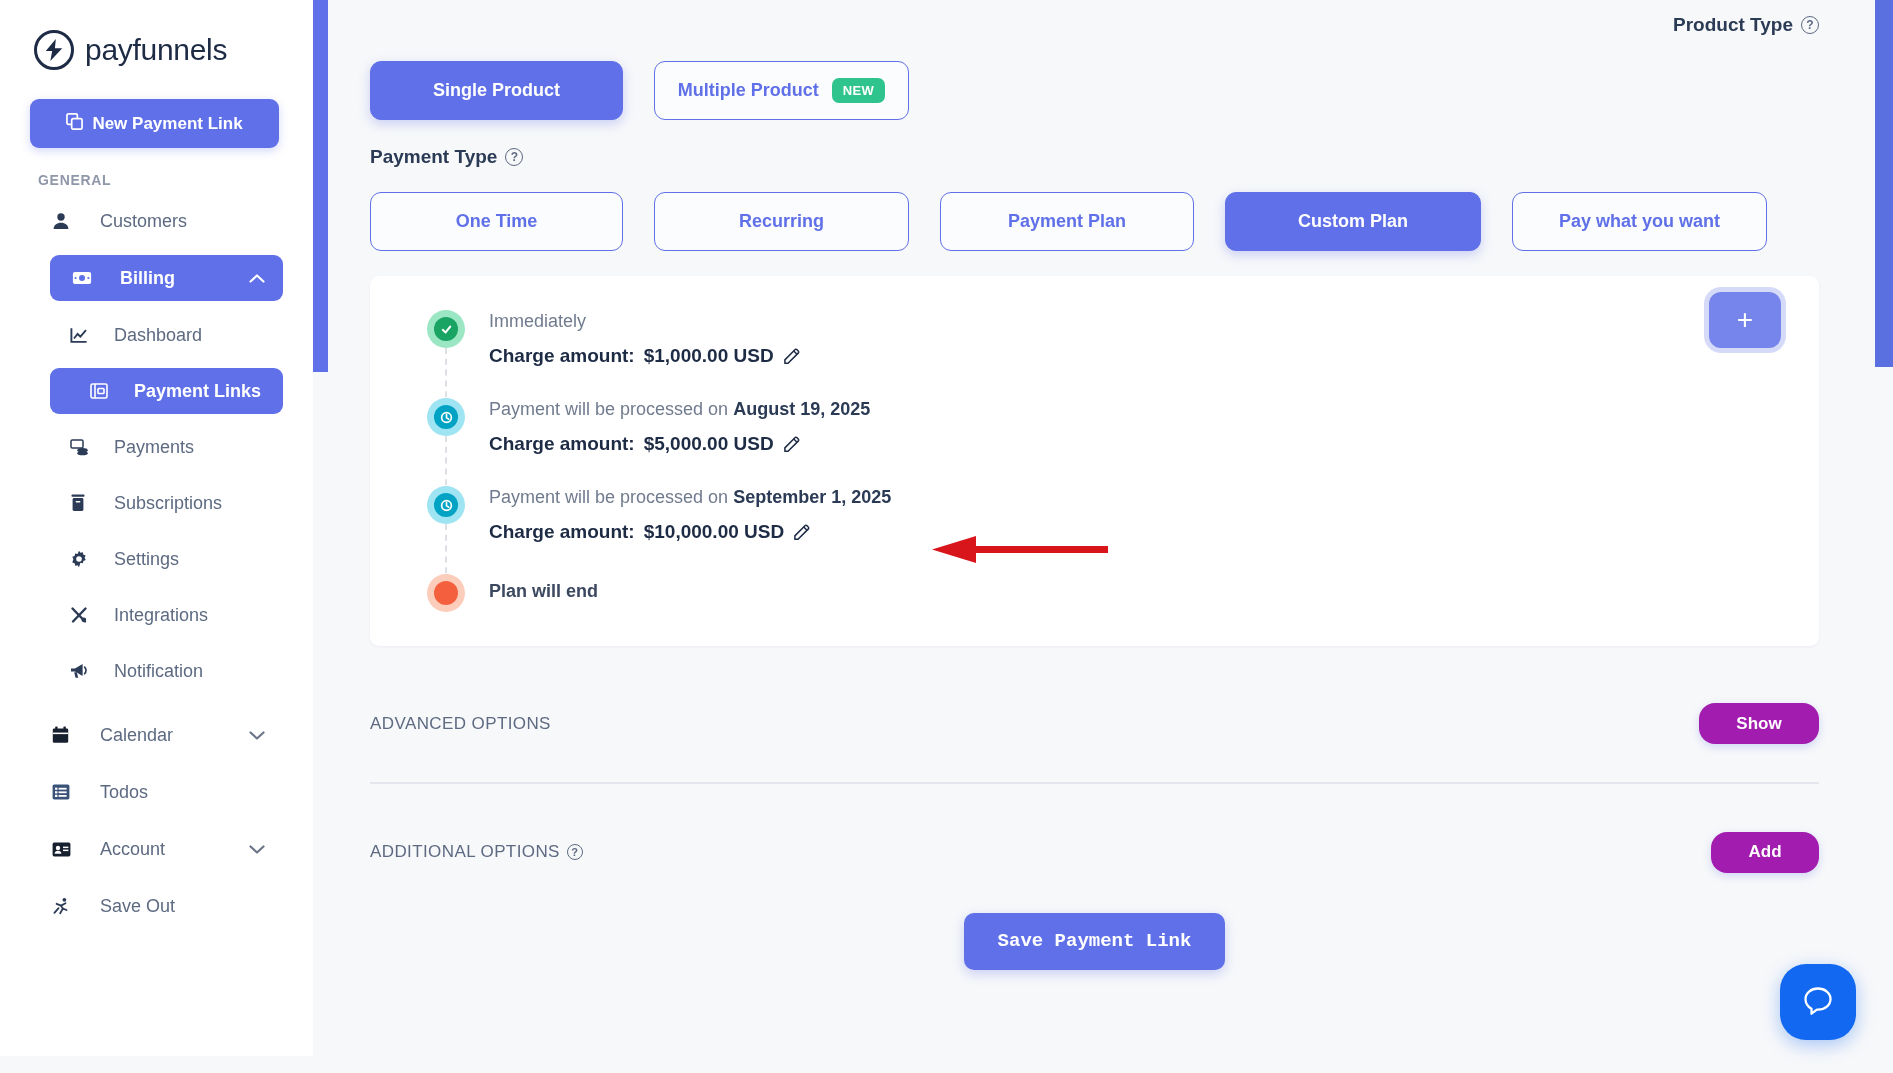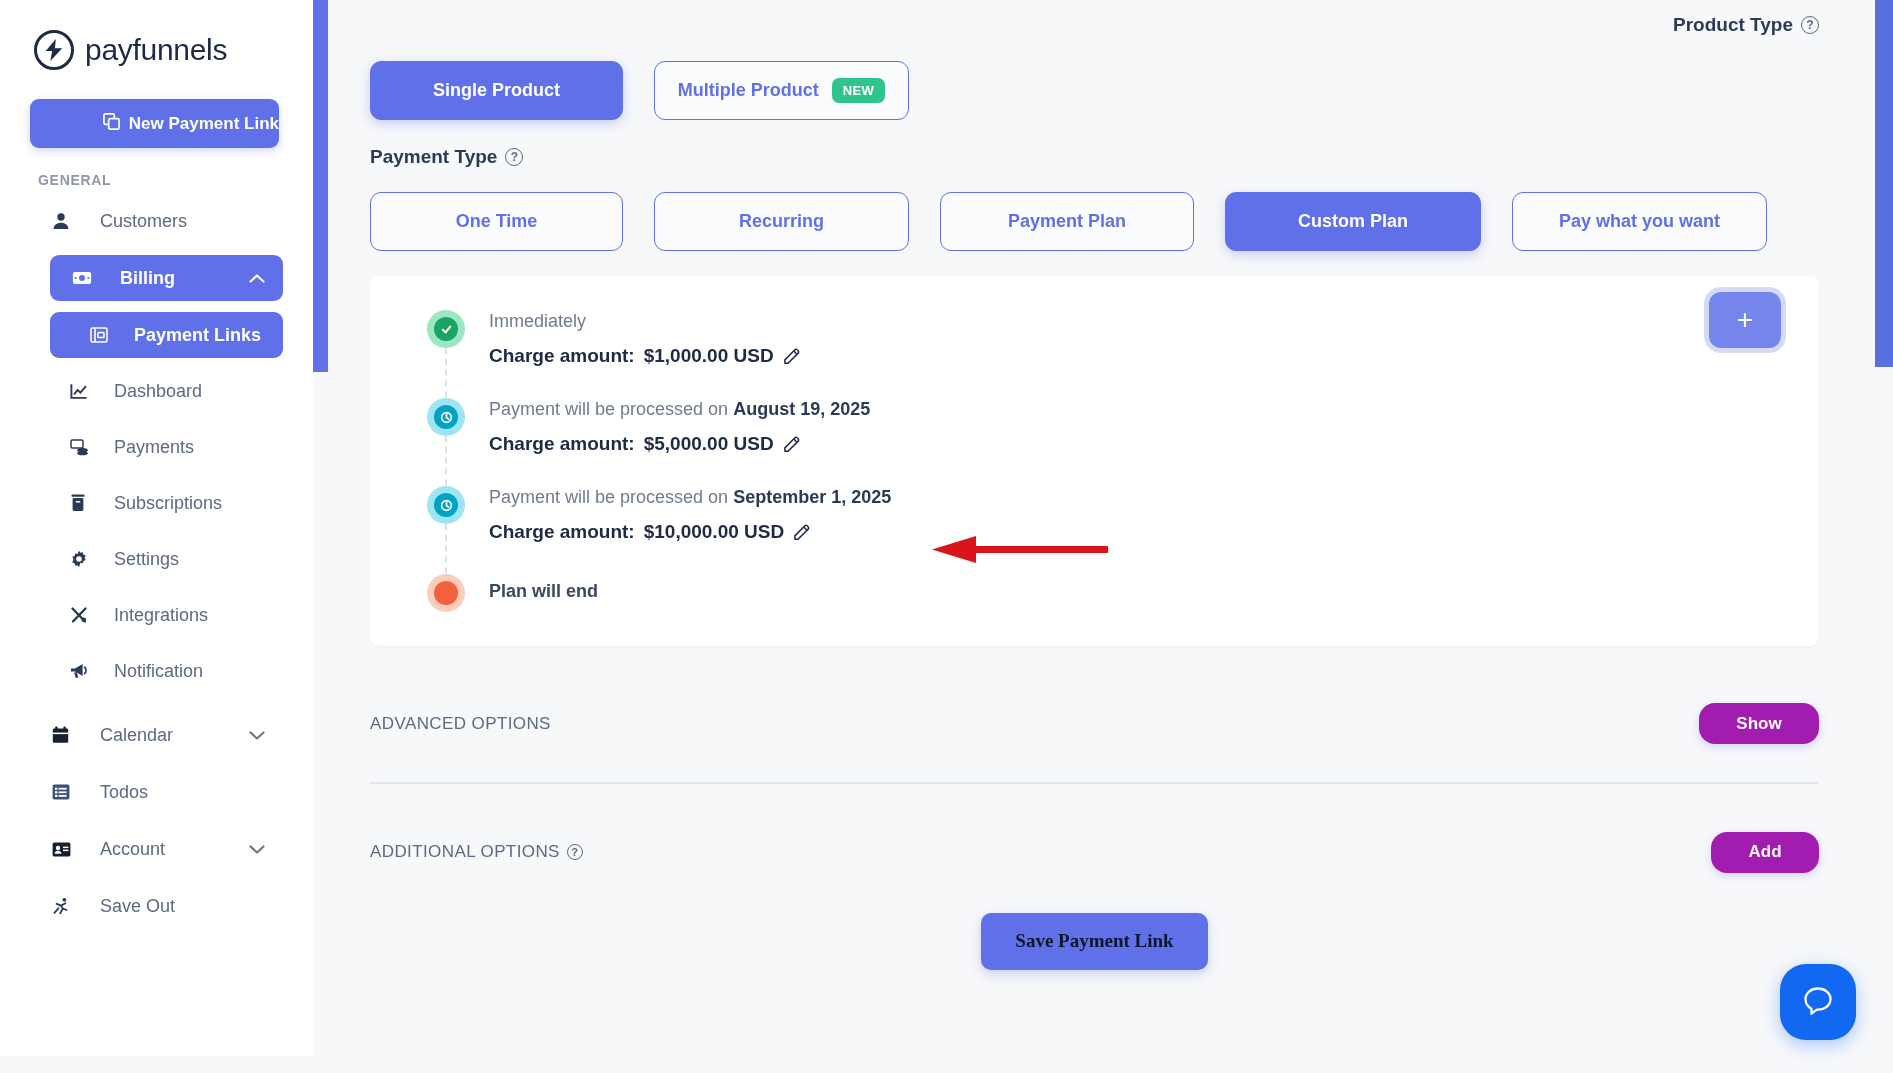--- a/index.html
+++ b/index.html
@@ -33,21 +33,21 @@
   .brand-name {
     font-size: 30px; font-weight: 400; color: #1d2b45; letter-spacing: -0.3px;
   }
   .new-link-btn {
     margin: 29px 34px 0 30px;
     height: 49px;
     background: #6070e8;
     color: #fff;
     border-radius: 9px;
     border: none;
-    display: flex; align-items: center; justify-content: flex-end; gap: 9px;
+    display: flex; align-items: center; justify-content: center; gap: 9px;
     font-size: 17px; font-weight: 700;
     font-family: inherit;
     cursor: pointer;
     box-shadow: 0 3px 10px rgba(96,112,232,0.28);
     width: calc(100% - 64px);
   }
   .general-label {
     margin: 24px 0 10px 38px;
     font-size: 14px; font-weight: 700; color: #8f97a8; letter-spacing: 0.7px;
   }
@@ -207,22 +207,22 @@
     font-size: 17px; font-weight: 400; color: #5d6a82; letter-spacing: 0.4px;
     display: flex; align-items: center; gap: 7px;
   }
   .pill-btn {
     background: #a21caf; color: #fff; border: none; border-radius: 16px;
     font-size: 17px; font-weight: 700; font-family: inherit;
     cursor: pointer; box-shadow: 0 3px 9px rgba(96,112,232,0.25);
   }
   .divider { height: 1.5px; background: #e3e6ec; }
   .save-btn {
-    background: #6070e8; color: #0f172a; border: none; border-radius: 10px;
-    font-size: 19px; font-weight: 700; font-family: Liberation Serif, serif;
+    background: #6070e8; color: #ffffff; border: none; border-radius: 10px;
+    font-size: 19px; font-weight: 700; font-family: Liberation Mono, monospace;
     height: 57px; padding: 0 34px; cursor: pointer;
     box-shadow: 0 4px 12px rgba(96,112,232,0.3);
   }
   .chat-fab {
     position: absolute; right: 37px; bottom: 33px;
     width: 76px; height: 76px; border-radius: 26px;
     background: #1268f0;
     display: flex; align-items: center; justify-content: center;
     cursor: pointer; border: none;
     box-shadow: 0 5px 18px rgba(18,104,240,0.35);
@@ -278,39 +278,39 @@
             </svg>
         </span>
         <span class="lbl">Billing</span>
         <span class="chev">
           <svg width="16" height="10" viewBox="0 0 16 10" fill="none" stroke="currentColor" stroke-width="2.2" stroke-linecap="round" stroke-linejoin="round">
               <polyline points="1.5,8 8,2 14.5,8"></polyline>
             </svg>
         </span>
       </div>
 
+      <div class="nav-item sub">
+        <span class="ico">
+          <svg width="18" height="17" viewBox="0 0 18 17" fill="none" stroke="#2b3a55" stroke-width="1.9">
+              <path d="M1.4 1.3v13.6h15.2"></path>
+              <polyline points="4,11.5 7.6,7 10.4,9.6 16,3.2" fill="none"></polyline>
+            </svg>
+        </span>
+        <span class="lbl">Dashboard</span>
+      </div>
+
       <div class="nav-item sub active">
         <span class="ico">
           <svg width="18" height="18" viewBox="0 0 18 18" fill="none" stroke="#fff" stroke-width="1.6">
               <rect x="1" y="2" width="16" height="14" rx="1.6"></rect>
               <line x1="5" y1="2" x2="5" y2="16"></line>
               <rect x="8" y="6.5" width="6" height="5" rx="0.8"></rect>
             </svg>
         </span>
         <span class="lbl">Payment Links</span>
-      </div>
-
-      <div class="nav-item sub">
-        <span class="ico">
-          <svg width="18" height="17" viewBox="0 0 18 17" fill="none" stroke="#2b3a55" stroke-width="1.9">
-              <path d="M1.4 1.3v13.6h15.2"></path>
-              <polyline points="4,11.5 7.6,7 10.4,9.6 16,3.2" fill="none"></polyline>
-            </svg>
-        </span>
-        <span class="lbl">Dashboard</span>
       </div>
 
       <div class="nav-item sub">
         <span class="ico">
           <svg width="19" height="18" viewBox="0 0 19 18" fill="none" stroke="#2b3a55" stroke-width="1.5">
               <rect x="1" y="2" width="12" height="8" rx="1.3"></rect>
               <ellipse cx="12.5" cy="12.2" rx="5.2" ry="2.1" fill="#2b3a55" stroke="none"></ellipse>
               <ellipse cx="12.5" cy="15.2" rx="5.2" ry="2.1" fill="#2b3a55" stroke="none"></ellipse>
             </svg>
         </span>

